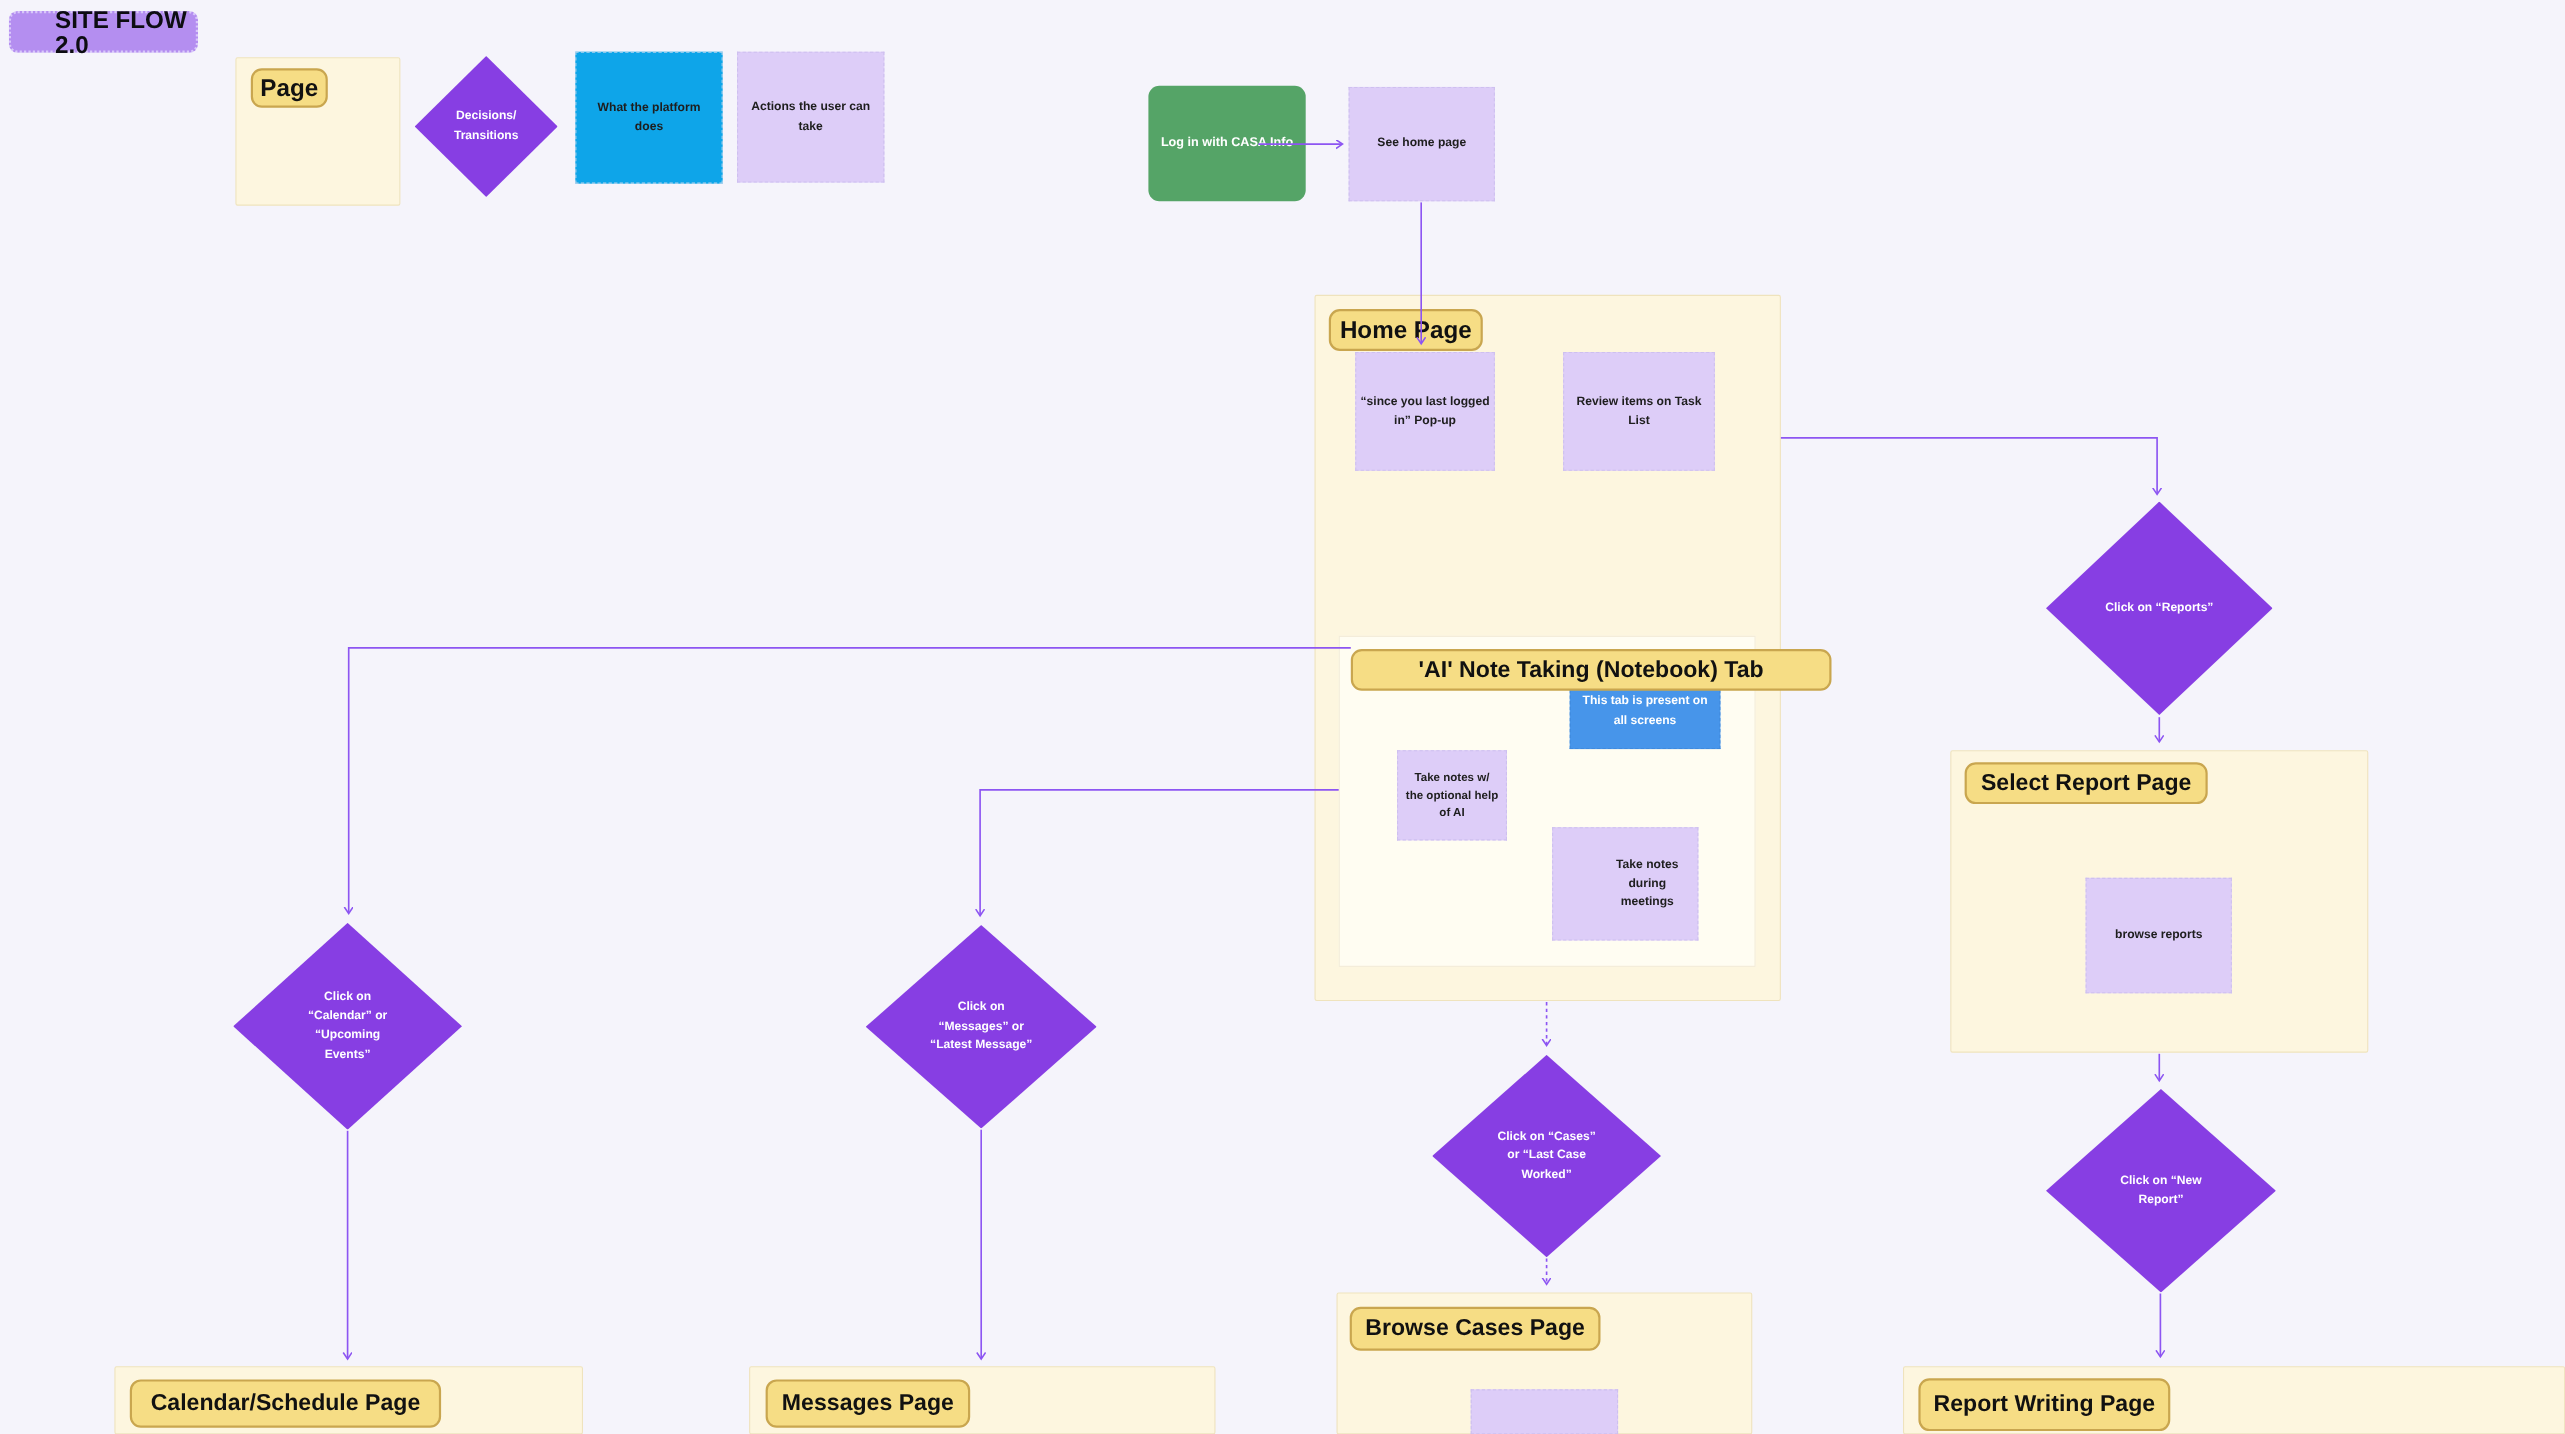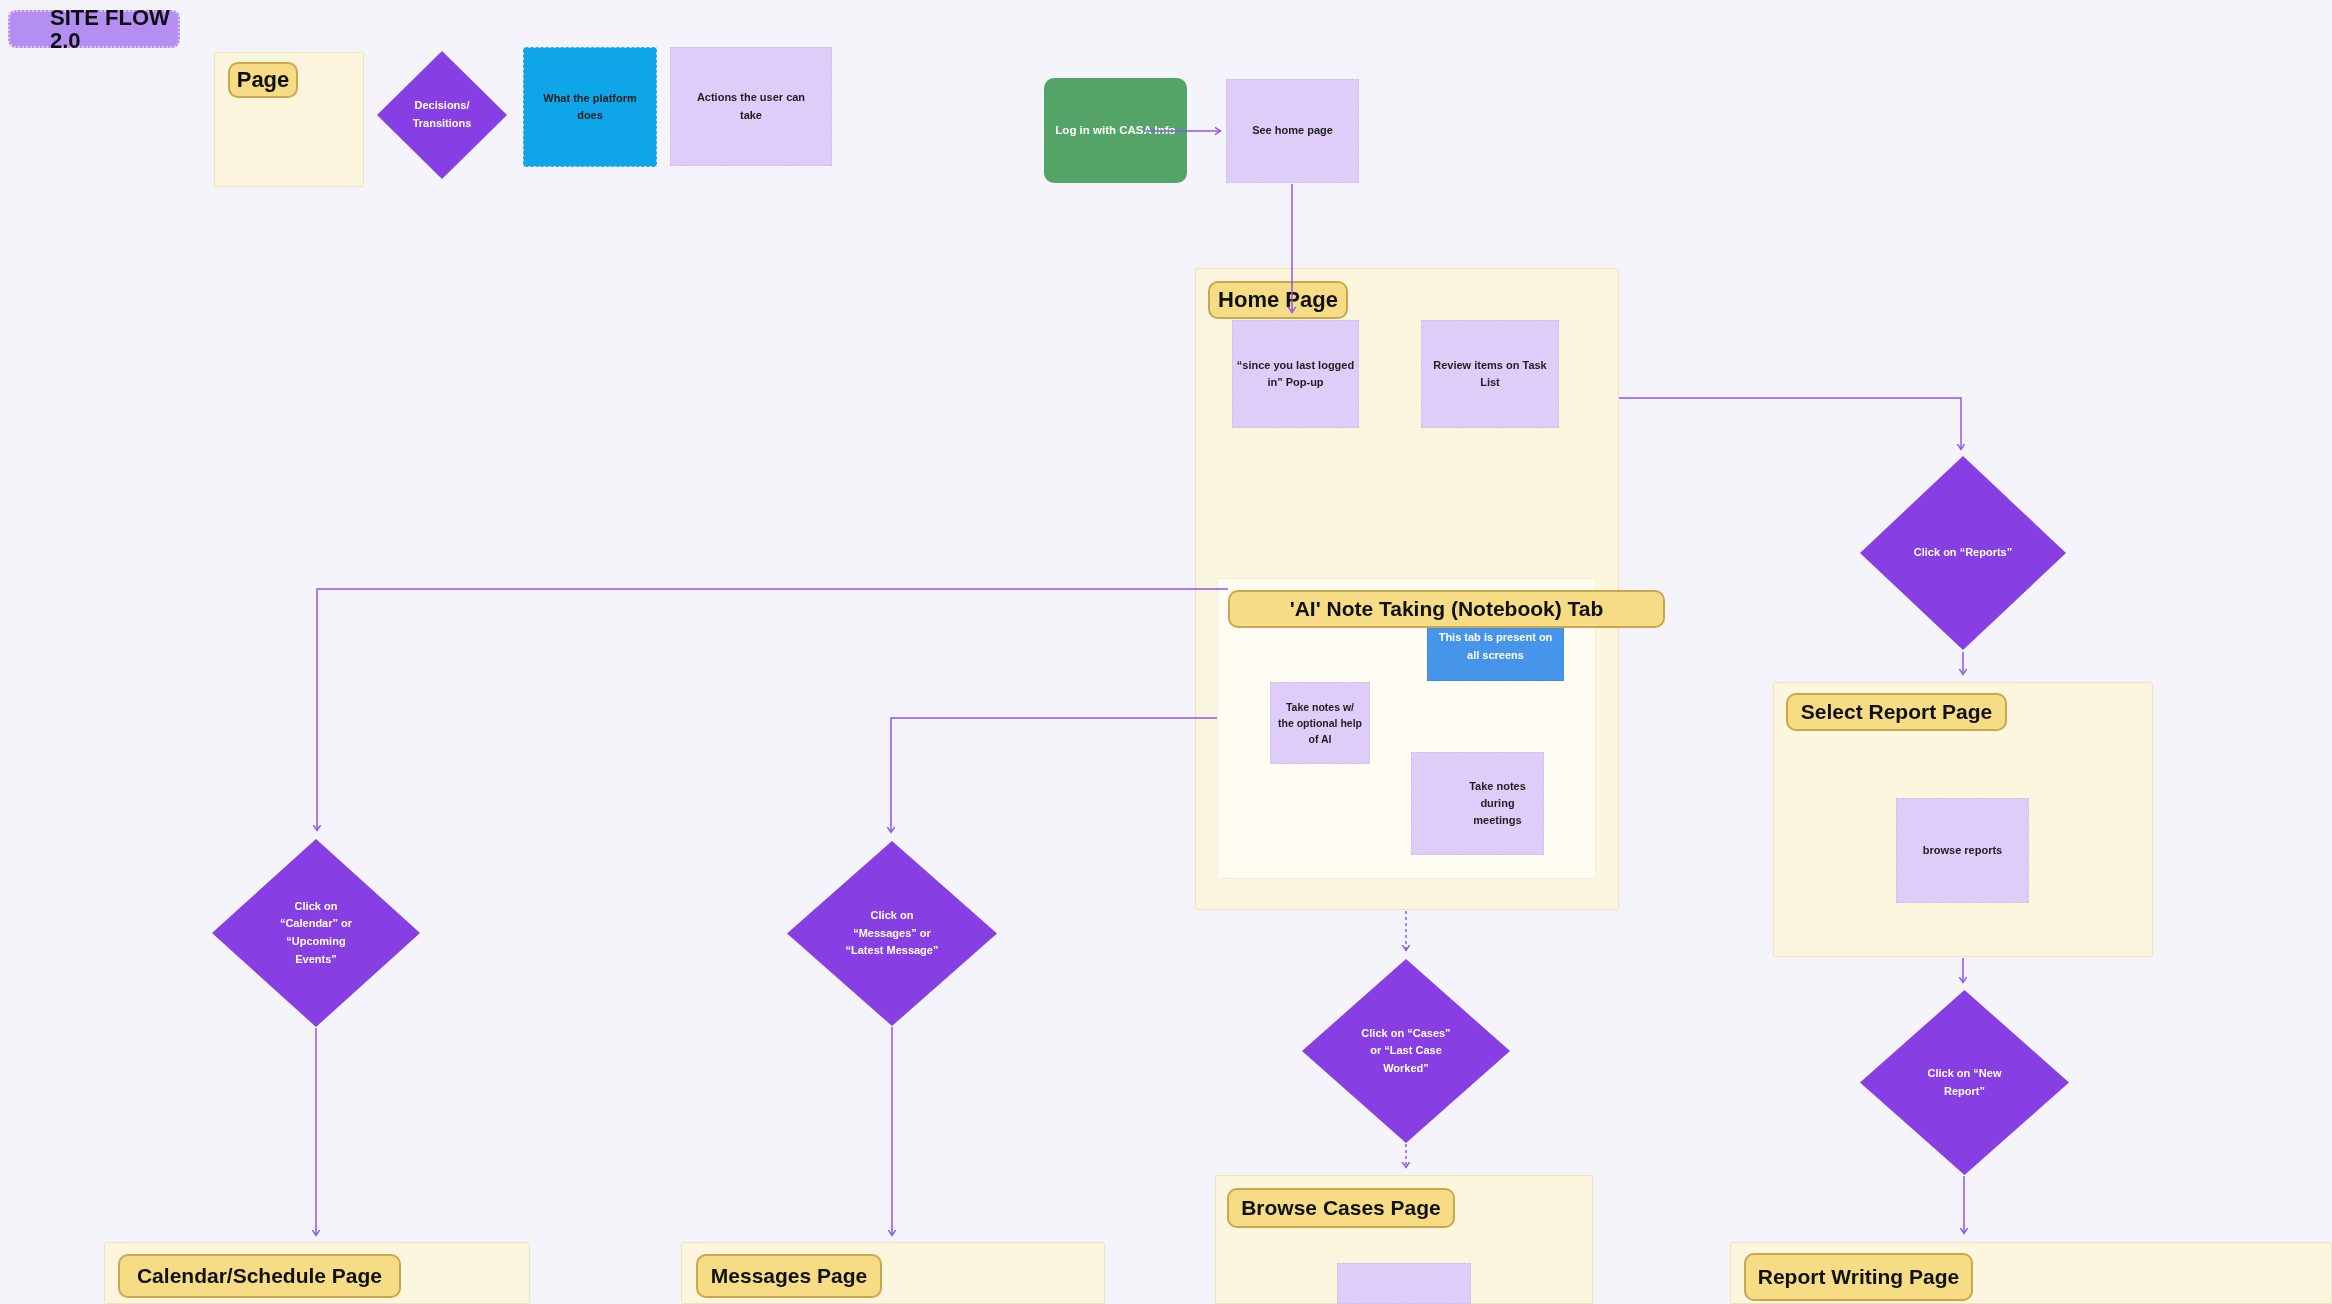--- a/index.html
+++ b/index.html
@@ -37,21 +37,21 @@
     <span class="badge-label">Page</span>
   </div>
   <div class="diamond" style="left:377px;top:51px;width:130px;height:128px;">
     <span class="diamond-label">Decisions/
 Transitions</span>
   </div>
   <div class="note blue-light" style="left:523px;top:47px;width:134px;height:120px;">
     <span class="note-label">What the platform
 does</span>
   </div>
-  <div class="note purple" style="left:670px;top:47px;width:162px;height:119px;">
+  <div class="note purple" style="left:670px;top:47px;width:134px;height:119px;">
     <span class="note-label">Actions the user can
 take</span>
   </div>
 
   <div class="note green" style="left:999px;top:78px;width:143px;height:105px;margin-left:45px;">
     <span class="note-label">Log in with CASA Info</span>
   </div>
   <div class="note purple" style="left:1226px;top:79px;width:133px;height:104px;">
     <span class="note-label">See home page</span>
   </div>

